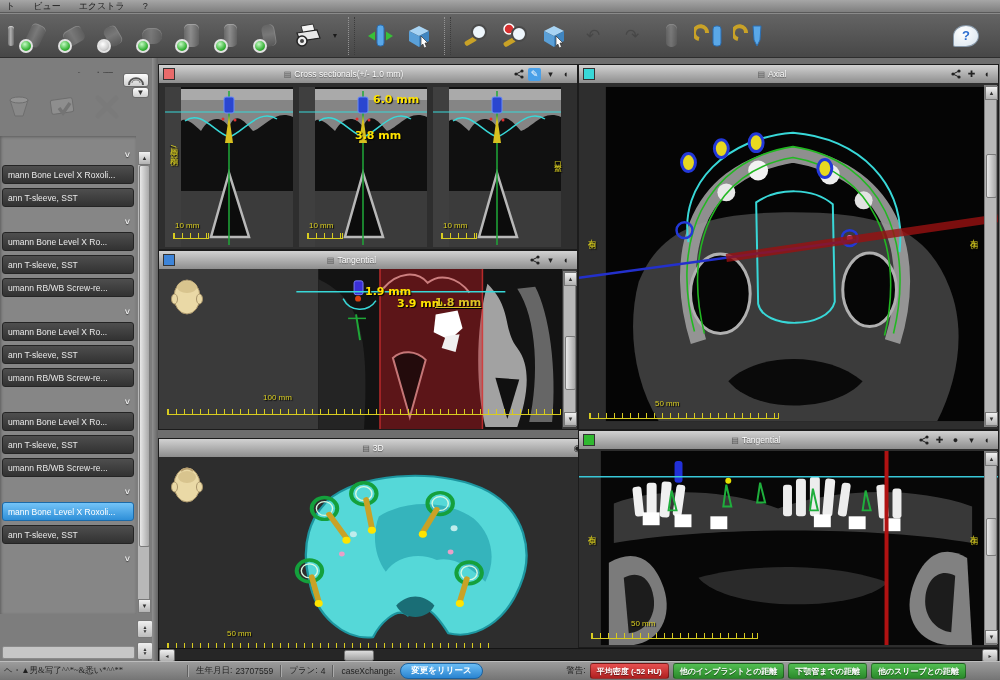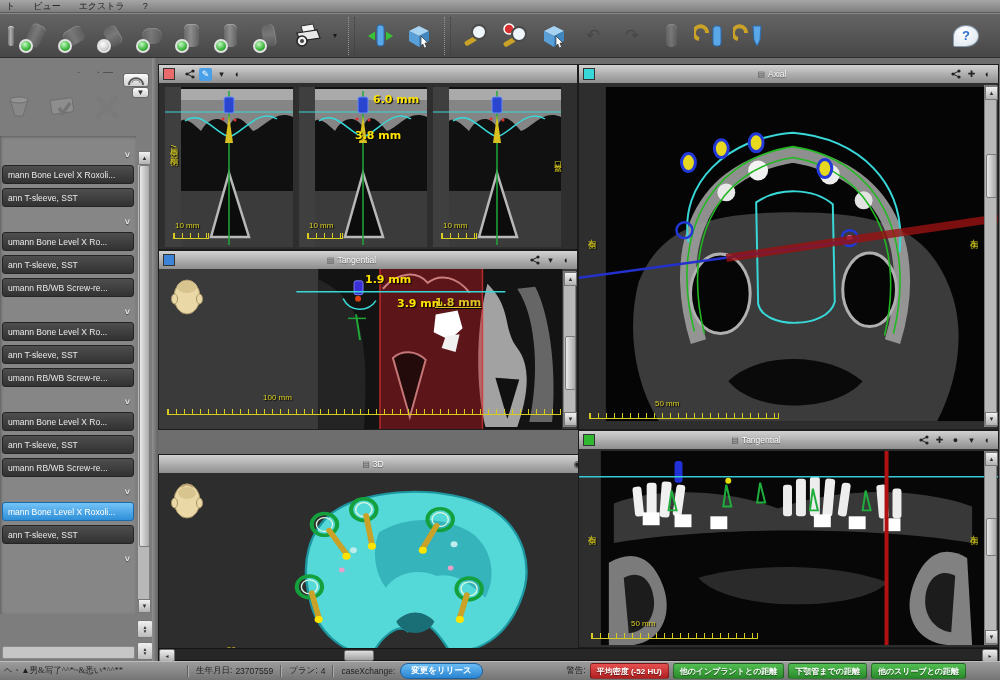--- a/index.html
+++ b/index.html
@@ -315,20 +315,21 @@
         <span>▼</span>
       </div>
     <div class="sb-hscroll"></div>
   </div>
 
   <div class="vdivider"></div>
 
   <div class="vp" style="left:158px;top:64px;width:420px;height:186px;">
     <div class="vp-hd">
       <div class="chip" style="background:#e86a6a;"></div>
+      <div class="vp-title"><span class="mini">▤</span><span>Cross sectionals(+/- 1.0 mm)</span></div>
       <div class="hd-icons">
         <div class="hd-ic">
             <svg width="10" height="10" viewBox="0 0 10 10">
               <circle cx="8" cy="2" r="1.6" fill="#222"></circle>
               <circle cx="2" cy="5" r="1.6" fill="#222"></circle>
               <circle cx="8" cy="8" r="1.6" fill="#222"></circle>
               <path d="M8,2 L2,5 L8,8" stroke="#222" fill="none"></path>
             </svg>
           </div>
         <div class="hd-ic blue">✎</div>
@@ -436,34 +437,34 @@
         <path d="M198,46 L202,72" stroke="#1fa838" stroke-width="2"></path>
         <path d="M190,50 L208,50" stroke="#1fa838" stroke-width="1.5"></path>
         <line x1="138" y1="23" x2="348" y2="23" stroke="#38d8d8" stroke-width="1.5"></line>
       </svg>
       <svg class="headicon" style="left:12px;top:8px;" viewBox="0 0 32 40">
         <ellipse cx="16" cy="20" rx="13" ry="17" fill="#ead9a6" stroke="#a8946a"></ellipse>
         <ellipse cx="3.5" cy="22" rx="3" ry="5" fill="#ead9a6" stroke="#a8946a"></ellipse>
         <ellipse cx="28.5" cy="22" rx="3" ry="5" fill="#ead9a6" stroke="#a8946a"></ellipse>
         <ellipse cx="16" cy="10" rx="10" ry="6" fill="#d8c48e"></ellipse>
       </svg>
-      <span class="meas" style="left:206px;top:4px;">1.9 mm</span>
+      <span class="meas" style="left:206px;top:16px;">1.9 mm</span>
       <span class="meas" style="left:238px;top:28px;">3.9 mm</span>
       <span class="meas dim" style="left:276px;top:27px;text-decoration:underline;">1.8 mm</span>
       <span class="scale-label" style="left:104px;top:124px;">100 mm</span>
       <div class="ruler" style="left:8px;top:140px;width:392px;"></div>
       <div class="vscroll" style="right:1px;top:2px;bottom:2px;">
         <div class="sarrow" style="top:0;">▲</div>
         <div class="sthumb" style="top:64px;height:52px;"></div>
         <div class="sarrow" style="bottom:0;">▼</div>
       </div>
     </div>
   </div>
 
-  <div class="vp" style="left:158px;top:454px;width:488px;height:218px;">
+  <div class="vp" style="left:158px;top:438px;width:488px;height:218px;">
     <div class="vp-hd">
       <div class="vp-title" style="margin-left:20px;"><span class="mini">▤</span><span>3D</span></div>
       <div class="hd-icons">
         <div class="hd-ic">◉</div>
         <div class="hd-ic" style="width:6px;">·</div>
         <div class="hd-ic">
             <svg width="10" height="10" viewBox="0 0 10 10">
               <circle cx="8" cy="2" r="1.6" fill="#222"></circle>
               <circle cx="2" cy="5" r="1.6" fill="#222"></circle>
               <circle cx="8" cy="8" r="1.6" fill="#222"></circle>

